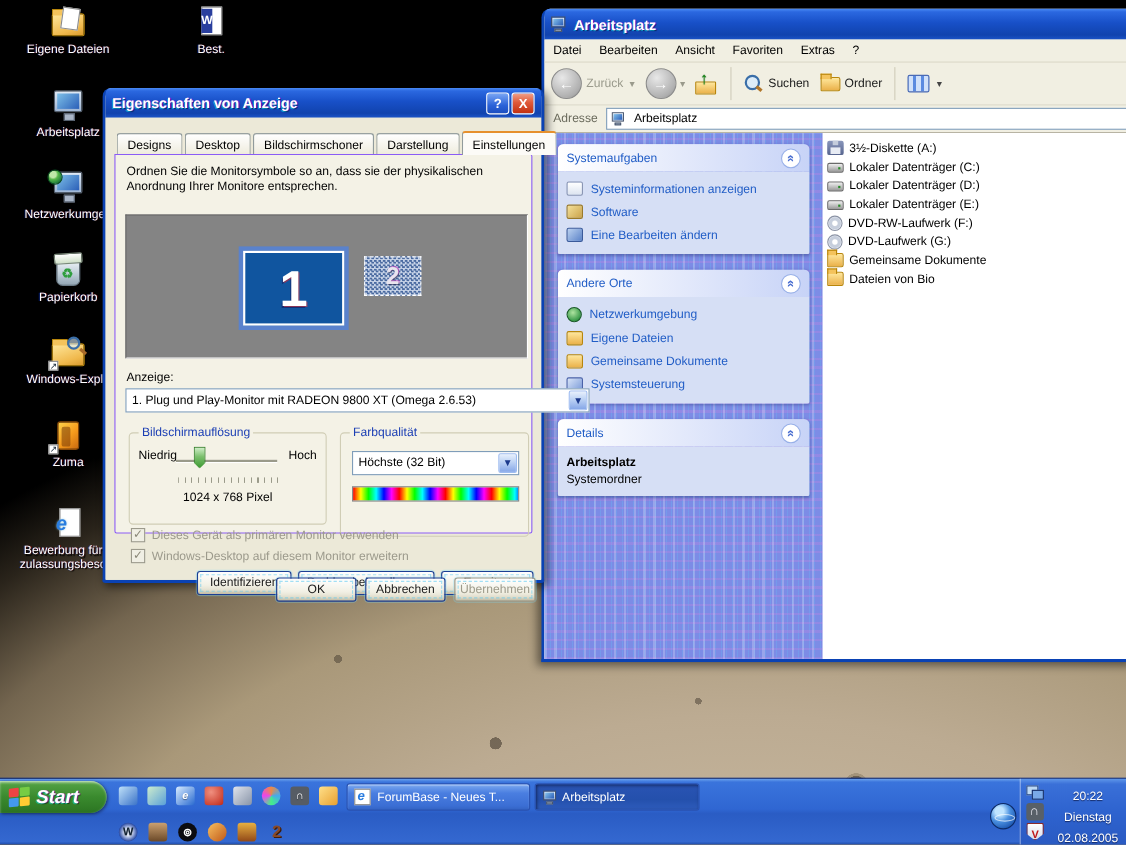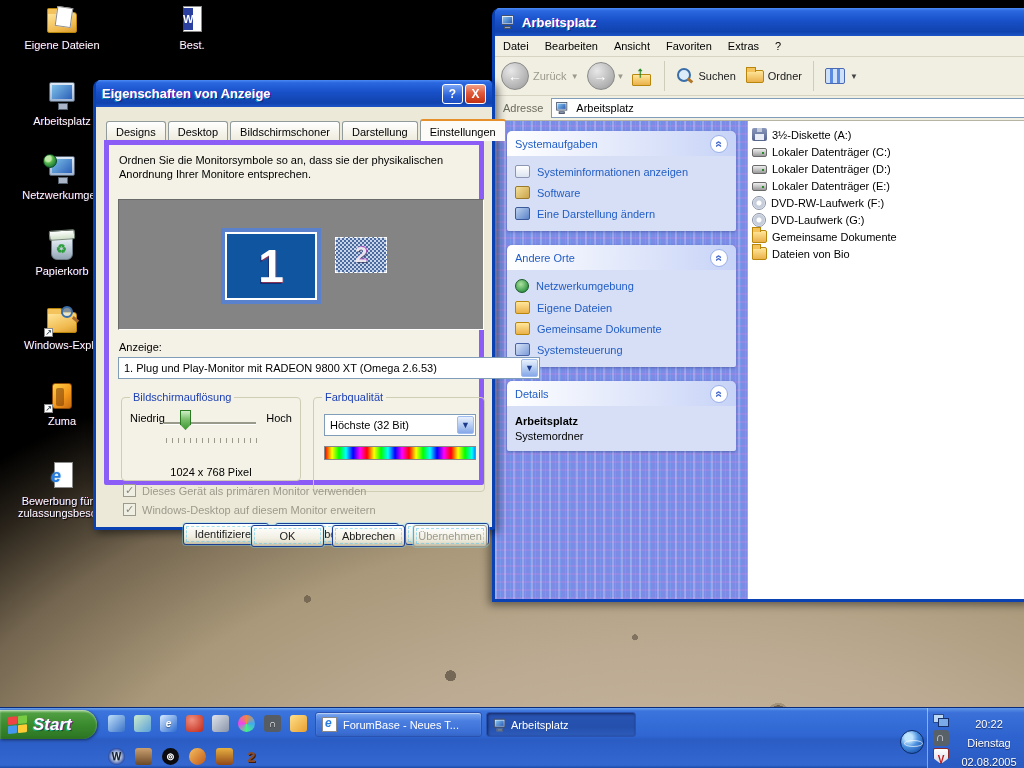--- a/index.html
+++ b/index.html
@@ -85,21 +85,21 @@
     border:3px solid #0a42b4; border-top:none; border-radius:8px 8px 3px 3px;
     background:#ece9d8; box-shadow:3px 3px 8px rgba(0,0,0,.5); }
   #dlg .titlebar { border-radius:5px 5px 0 0; }
   #dlg-body { position:absolute; left:0; right:0; top:27px; bottom:0; background:#ece9d8; }
 
   .tabs { position:absolute; left:10px; top:12px; display:flex; }
   .tab { font-size:11px; padding:4px 9px 3px; border:1px solid #919b9c; border-bottom:none;
     border-radius:3px 3px 0 0; background:linear-gradient(#fff,#ece9d8); margin-right:2px; color:#000; position:relative; top:2px; }
   .tab.active { background:#fcfbf7; border-top:2px solid #e6902c; top:0; padding-top:5px; z-index:2; }
   .tabpanel { position:absolute; left:8px; right:8px; top:33px; bottom:42px;
-    border:5px solid #8b5cf6; background:#f4f2e6; border-radius:0 2px 2px 2px; }
+    border:1px solid #8b5cf6; background:#f4f2e6; border-radius:0 2px 2px 2px; }
 
   .instruction { position:absolute; left:10px; top:8px; width:368px; font-size:11px; color:#000; line-height:14px; }
 
   .preview { position:absolute; left:9px; top:54px; width:366px; height:131px; background:#848484;
     border-top:1px solid #6a6a6a; border-left:1px solid #6a6a6a; border-right:1px solid #fff; border-bottom:1px solid #fff; }
   .mon1-outer { position:absolute; left:102px; top:28px; width:100px; height:76px; background:#5a82cc; padding:4px; }
   .mon1 { width:100%; height:100%; background:#10559f; border:2px solid #fff; color:#fff;
     font-size:46px; font-weight:bold; display:flex; align-items:center; justify-content:center;
     text-shadow:1px 1px 0 rgba(255,60,60,.5), -1px 2px 0 rgba(20,20,90,.6); }
   .mon2 { position:absolute; left:216px; top:37px; width:52px; height:36px;
@@ -121,21 +121,21 @@
   #grp-res { left:12px; top:252px; width:180px; height:84px; }
   #grp-col { left:204px; top:252px; width:172px; height:95px; }
   .res-low { position:absolute; left:8px; top:14px; font-size:11px; }
   .res-high { position:absolute; right:8px; top:14px; font-size:11px; }
   .slider-track { position:absolute; left:42px; top:24px; width:92px; height:2px; background:#9a9a8a; box-shadow:0 1px 0 #fff; }
   .slider-thumb { position:absolute; left:18px; top:12px; width:11px; height:20px;
     background:linear-gradient(#cfeec8,#7cc06e 45%,#3f9a34); border:1px solid #2a7a22;
     clip-path:polygon(0 0,100% 0,100% 72%,50% 100%,0 72%); }
   .slider-ticks { position:absolute; left:44px; top:40px; width:92px; height:5px;
     background:repeating-linear-gradient(90deg,#9a9a8a 0 1px,transparent 1px 6px); }
-  .res-value { position:absolute; left:0; right:0; top:52px; text-align:center; font-size:11px;margin-top:16px; }
+  .res-value { position:absolute; left:0; right:0; top:52px; text-align:center; font-size:11px; }
   #color-combo { left:10px; top:16px; width:152px; position:absolute; }
   .rainbow { position:absolute; left:10px; top:48px; width:152px; height:14px; border:1px solid #888;
     background:repeating-linear-gradient(90deg,#f00 0,#ff0 7px,#0f0 14px,#0ff 21px,#00f 28px,#f0f 35px,#f00 42px); }
 
   .chk-row { position:absolute; left:14px; display:flex; align-items:center; font-size:11px; color:#9c9a8c; }
   .chk-box { width:13px; height:13px; border:1px solid #9c9a8c; background:#f0efe4; margin-right:6px;
     font-size:11px; line-height:11px; color:#8a8878; text-align:center; }
 
   #dlg-footer-ok { left:155px; top:418px; width:73px; }
   #dlg-footer-cancel { left:236px; top:418px; width:73px; }
@@ -474,21 +474,21 @@
             <div class="pane-item">
               <span class="pi-icon pi-page"></span>
               <span>Systeminformationen anzeigen</span>
             </div>
             <div class="pane-item">
               <span class="pi-icon pi-soft"></span>
               <span>Software</span>
             </div>
             <div class="pane-item">
               <span class="pi-icon pi-set"></span>
-              <span>Eine Darstellung ändern</span>
+              <span>Eine Bearbeiten ändern</span>
             </div>
           </div>
         </div>
 
         <div class="pane-box">
           <div class="pane-head">
             <span class="ptitle">Andere Orte</span>
             <span class="chev-btn">
                 <span>«</span>
               </span>

